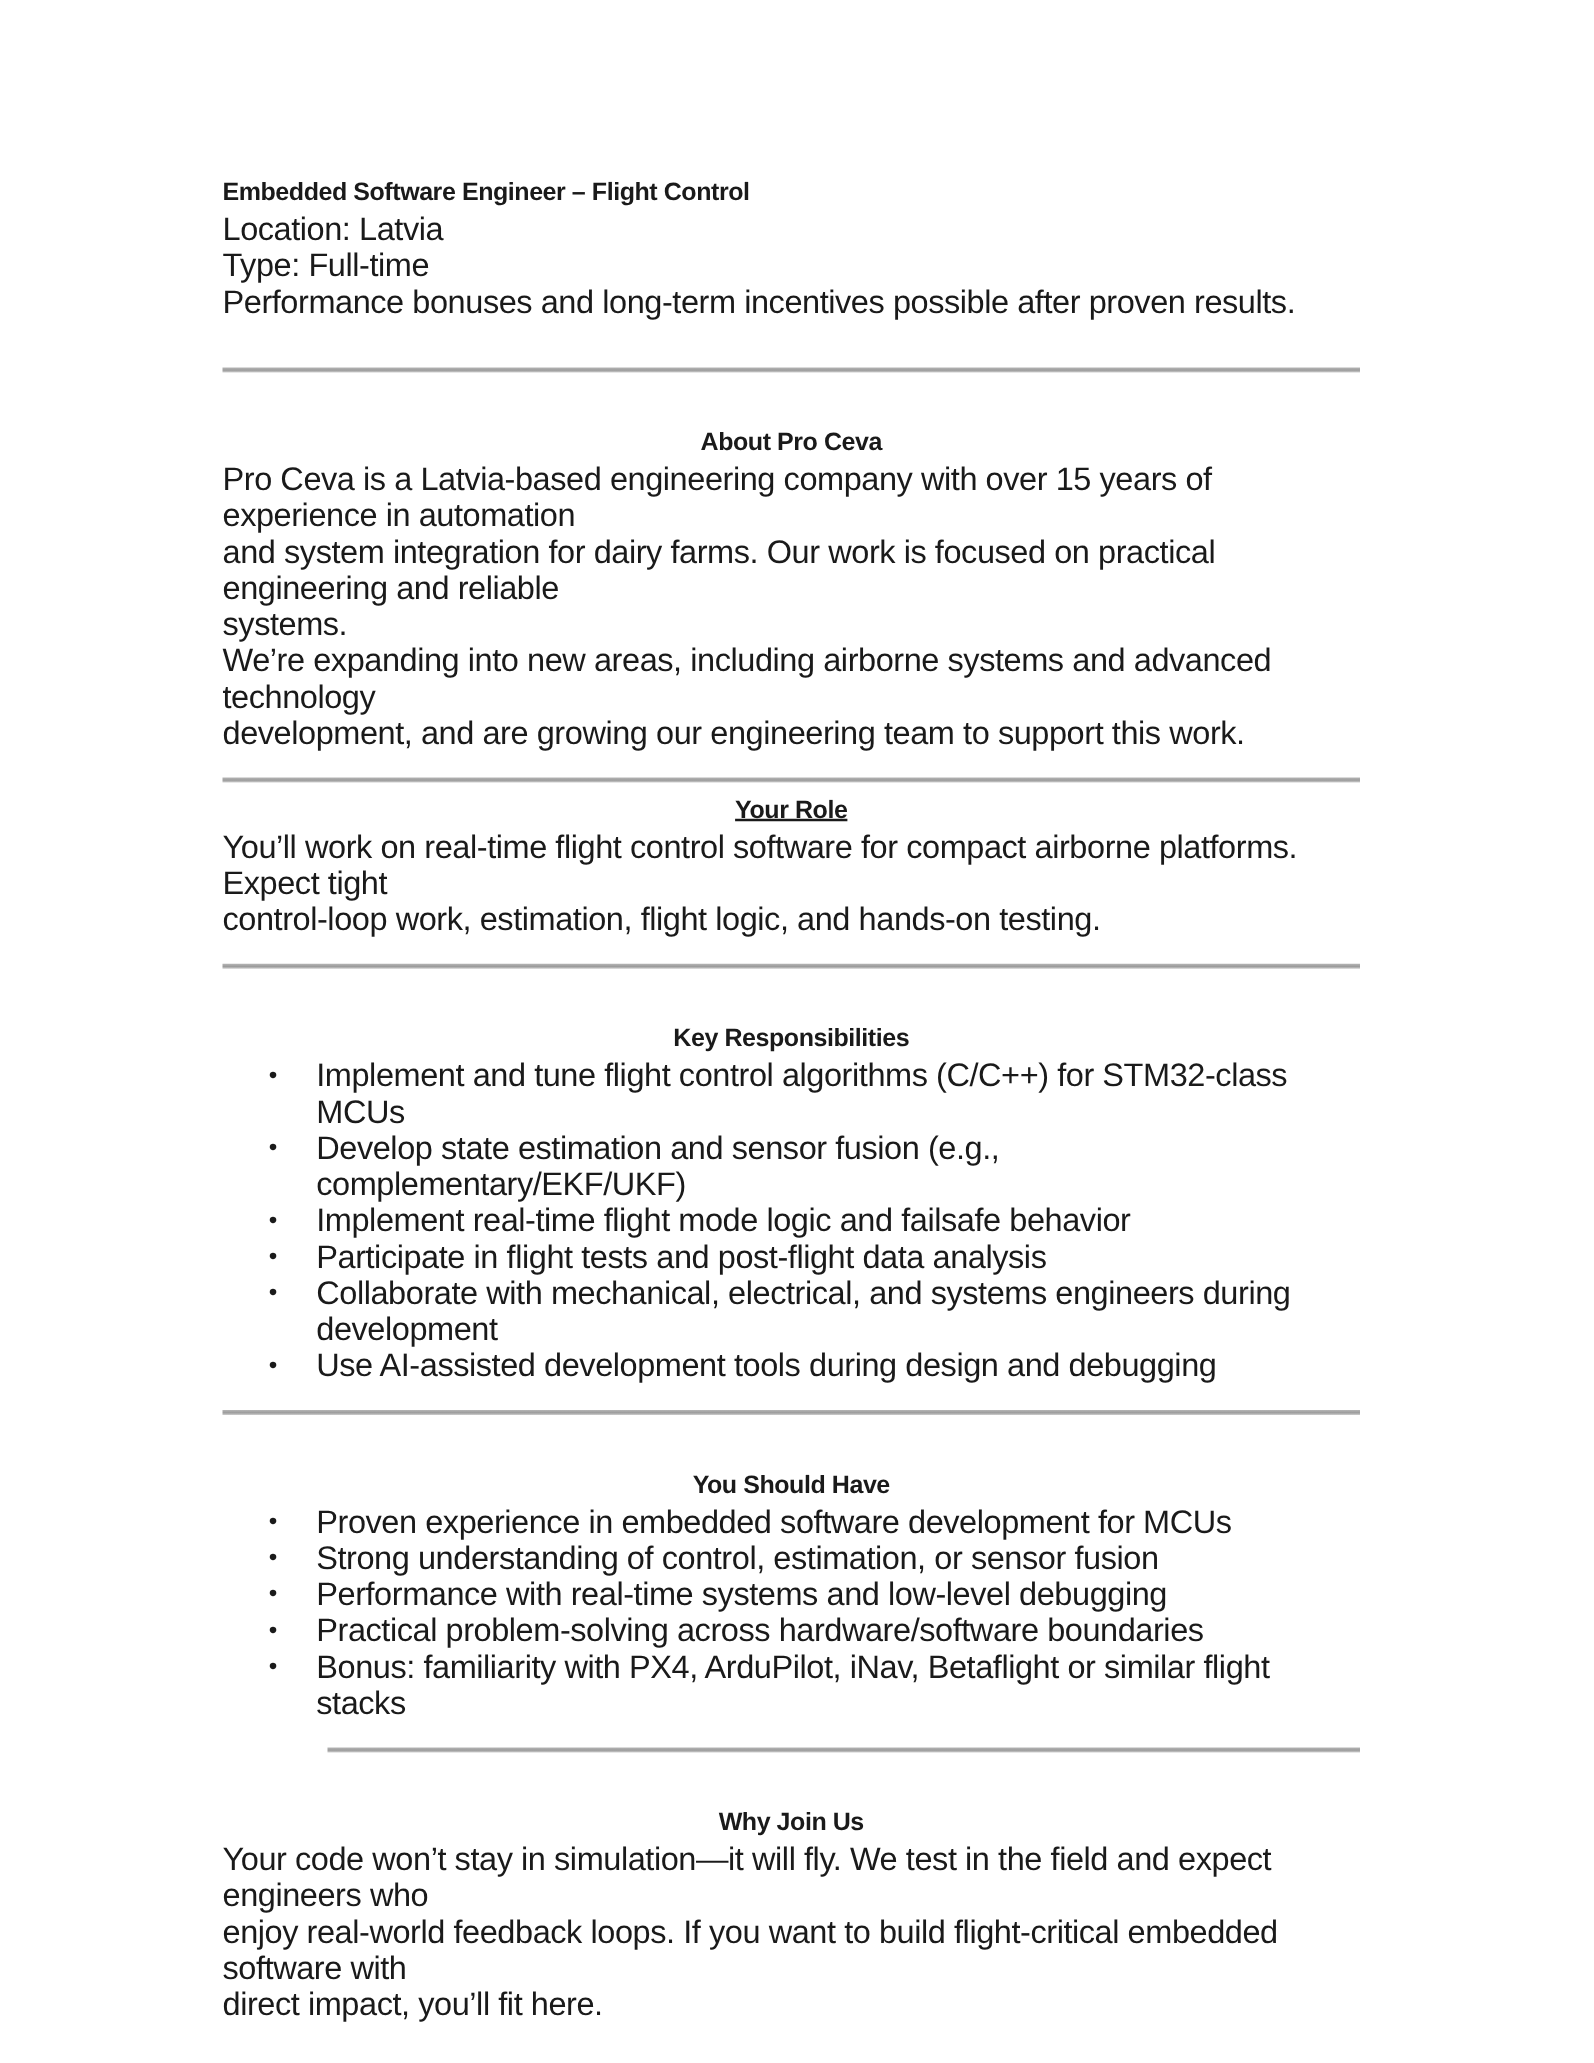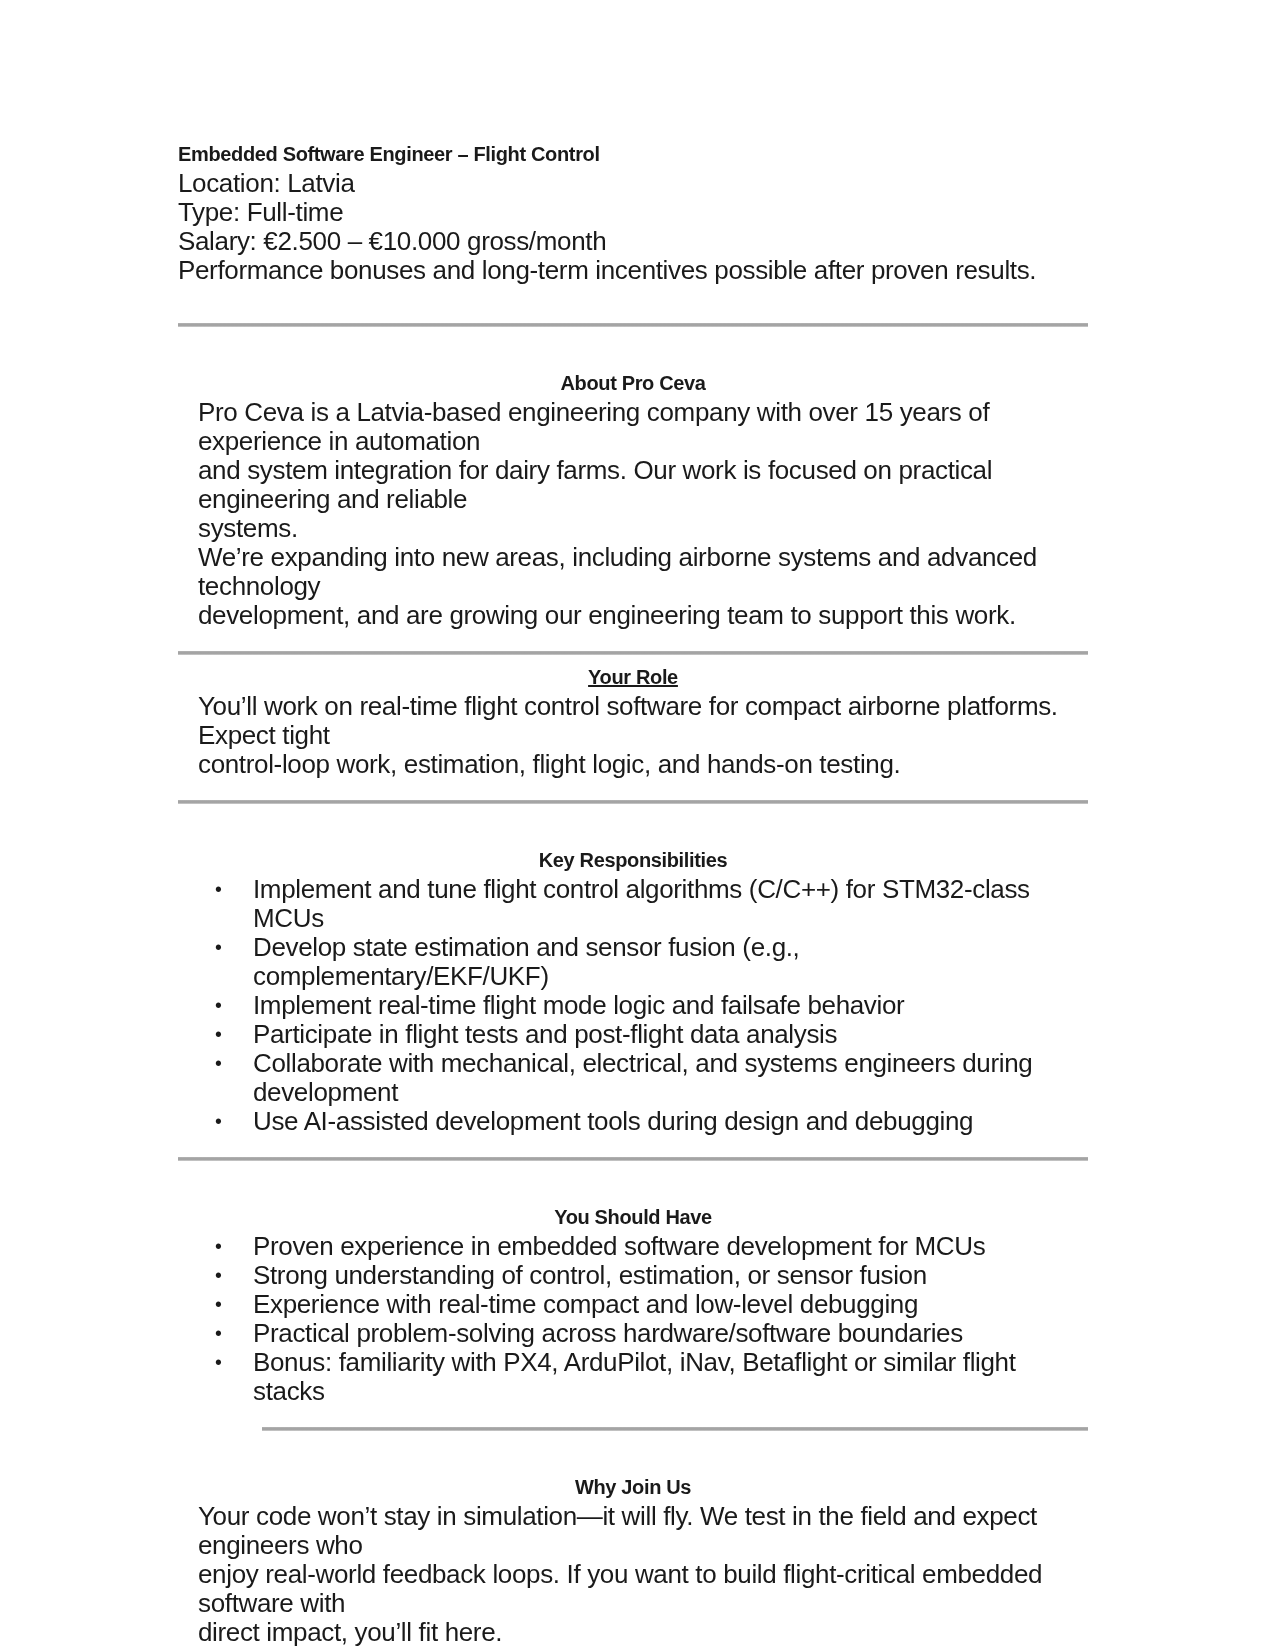--- a/index.html
+++ b/index.html
@@ -22,21 +22,21 @@
   }
   .doc-content { width: 910px; }
 
   .line, .para, h1, h2, li {
     font-size: 26px;
     line-height: 29px;
     letter-spacing: -0.35px;
   }
   h1, h2 { font-weight: 700; font-size: 20px; }
 
-  .para { white-space: pre-line; margin-left: 20px; }
+  .para { white-space: pre-line; }
 
   .divider {
     height: 4px;
     margin-top: 21px;
     background: linear-gradient(to bottom, #b5b5b5 0%, #9c9c9c 55%, #cfcfcf 100%);
   }
   .divider.after-header { margin-top: 38px; }
   .divider.indented { margin-left: 84px; }
 
   h2 { margin-top: 42px; text-align: center; }
@@ -59,21 +59,20 @@
 </style>
 </head>
 <body>
 
 <div class="doc-page">
   <div class="doc-content">
 
     <h1>Embedded Software Engineer – Flight Control</h1>
     <div class="line">Location: Latvia</div>
     <div class="line">Type: Full-time</div>
-    <div class="line">Salary: €2.500 – €10.000 gross/month</div>
     <div class="line">Performance bonuses and long-term incentives possible after proven results.</div>
 
     <div class="divider after-header"></div>
 
     <h2>About Pro Ceva</h2>
     <div class="para">Pro Ceva is a Latvia-based engineering company with over 15 years of experience in automation
 and system integration for dairy farms. Our work is focused on practical engineering and reliable
 systems.</div>
     <div class="para">We’re expanding into new areas, including airborne systems and advanced technology
 development, and are growing our engineering team to support this work.</div>
@@ -95,21 +94,21 @@
       <li>Collaborate with mechanical, electrical, and systems engineers during development</li>
       <li>Use AI-assisted development tools during design and debugging</li>
     </ul>
 
     <div class="divider"></div>
 
     <h2>You Should Have</h2>
     <ul class="bullets">
       <li>Proven experience in embedded software development for MCUs</li>
       <li>Strong understanding of control, estimation, or sensor fusion</li>
-      <li>Experience with real-time compact and low-level debugging</li>
+      <li>Performance with real-time systems and low-level debugging</li>
       <li>Practical problem-solving across hardware/software boundaries</li>
       <li>Bonus: familiarity with PX4, ArduPilot, iNav, Betaflight or similar flight stacks</li>
     </ul>
 
     <div class="divider indented"></div>
 
     <h2>Why Join Us</h2>
     <div class="para">Your code won’t stay in simulation—it will fly. We test in the field and expect engineers who
 enjoy real-world feedback loops. If you want to build flight-critical embedded software with
 direct impact, you’ll fit here.</div>

